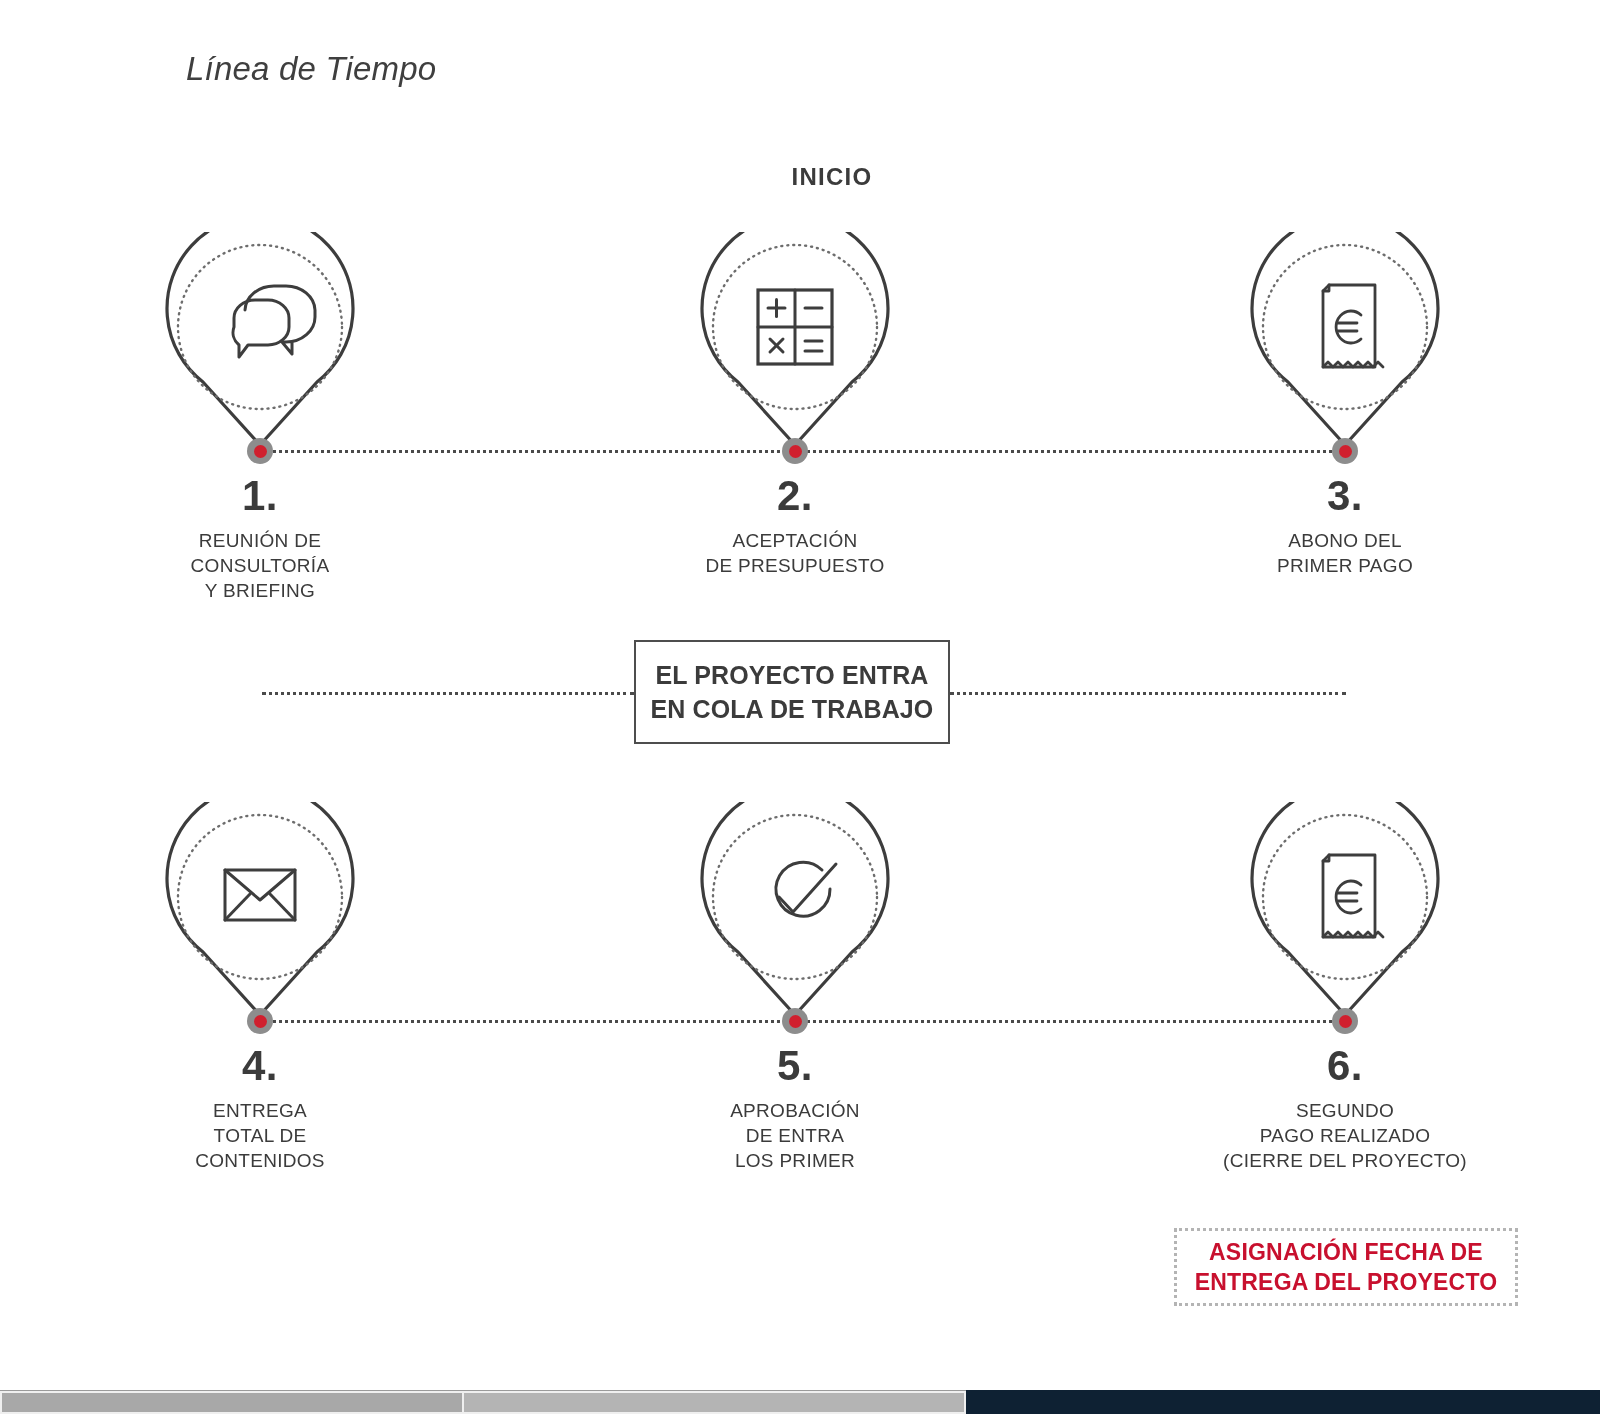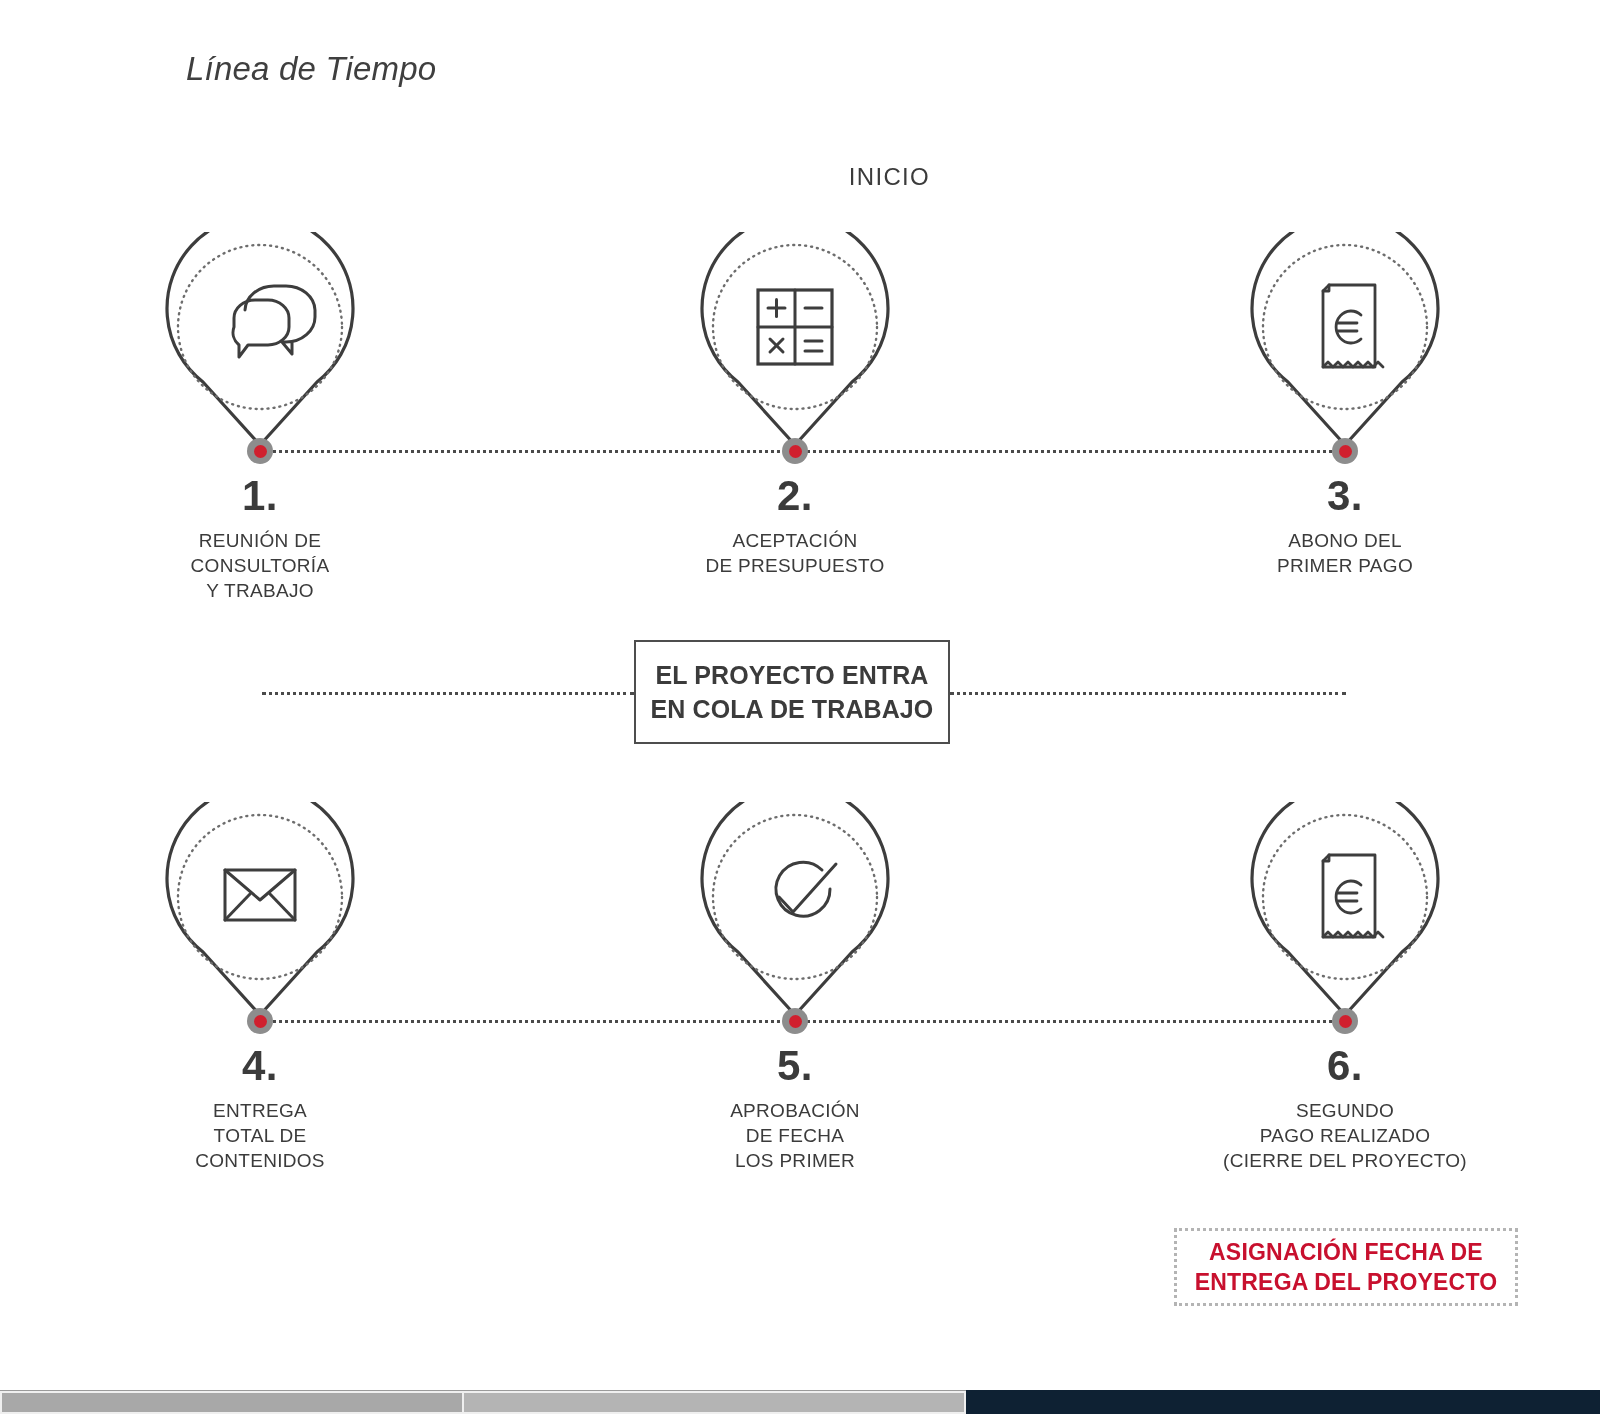--- a/index.html
+++ b/index.html
@@ -31,26 +31,26 @@
     top: 50px;
     font-size: 33px;
     font-style: italic;
     font-weight: 400;
     color: #3f3f3f;
     letter-spacing: 0.2px;
     white-space: nowrap;
   }
   .inicio-wrap {
     position: absolute;
-    left: 660px;
+    left: 697px;
     top: 163px;
     width: 270px;
-    text-align: right;
+    text-align: center;
     font-size: 24px;
-    font-weight: normal;
+    font-weight: bold;
     letter-spacing: 1.3px;
     color: #3b3b3b;
   }
 
   
   .row {
     position: absolute;
     left: 0;
     width: 1600px;
     height: 420px;
@@ -248,21 +248,21 @@
           <path d="M74 86 a21 18 0 0 1 21 -18 h13 a21 18 0 0 1 21 18 v9 a21 18 0 0 1 -21 18 h-20 l-9 12 v-12 a21 18 0 0 1 -5 -18 z"></path>
           <path d="M85 78 a29 25 0 0 1 29 -24 h12 a29 25 0 0 1 29 24 v7 a29 25 0 0 1 -29 25 h-4 l10 12 v-12"></path>
         </g>
       </svg>
       <div class="anchor"></div>
       <div class="step-text">
         <div class="step-num">1.</div>
         <div class="step-label">
           <div>REUNIÓN DE</div>
           <div>CONSULTORÍA</div>
-          <div>Y TRABAJO</div>
+          <div>Y BRIEFING</div>
         </div>
       </div>
     </div>
 
     <div class="pin pin-2">
       <svg class="pin-svg" width="200" height="220" viewBox="0 0 200 220">
         <path d="M100 213 L43 150 A 93 93 0 1 1 157 150 Z" fill="#ffffff" stroke="#3d3d3d" stroke-width="3.2" stroke-linejoin="round"></path>
         <circle cx="100" cy="95" r="82" fill="none" stroke="#6d6d6d" stroke-width="2.4" stroke-dasharray="1 5" stroke-linecap="round"></circle>
         <g fill="none" stroke="#3d3d3d" stroke-width="3" stroke-linecap="round">
           <rect x="63" y="58" width="74" height="74" stroke-width="3.2"></rect>
@@ -353,21 +353,21 @@
         <g fill="none" stroke="#3d3d3d" stroke-width="3" stroke-linecap="round" stroke-linejoin="round">
           <path d="M127 68 a27 27 0 1 0 8 19"></path>
           <path d="M84 95 L98 110 L141 62"></path>
         </g>
       </svg>
       <div class="anchor"></div>
       <div class="step-text">
         <div class="step-num">5.</div>
         <div class="step-label">
           <div>APROBACIÓN</div>
-          <div>DE FECHA</div>
+          <div>DE ENTRA</div>
           <div>LOS PRIMER</div>
         </div>
       </div>
     </div>
 
     <div class="pin pin-3">
       <svg class="pin-svg" width="200" height="220" viewBox="0 0 200 220">
         <path d="M100 213 L43 150 A 93 93 0 1 1 157 150 Z" fill="#ffffff" stroke="#3d3d3d" stroke-width="3.2" stroke-linejoin="round"></path>
         <circle cx="100" cy="95" r="82" fill="none" stroke="#6d6d6d" stroke-width="2.4" stroke-dasharray="1 5" stroke-linecap="round"></circle>
         <g fill="none" stroke="#3d3d3d" stroke-width="2.8" stroke-linejoin="round" stroke-linecap="round">

